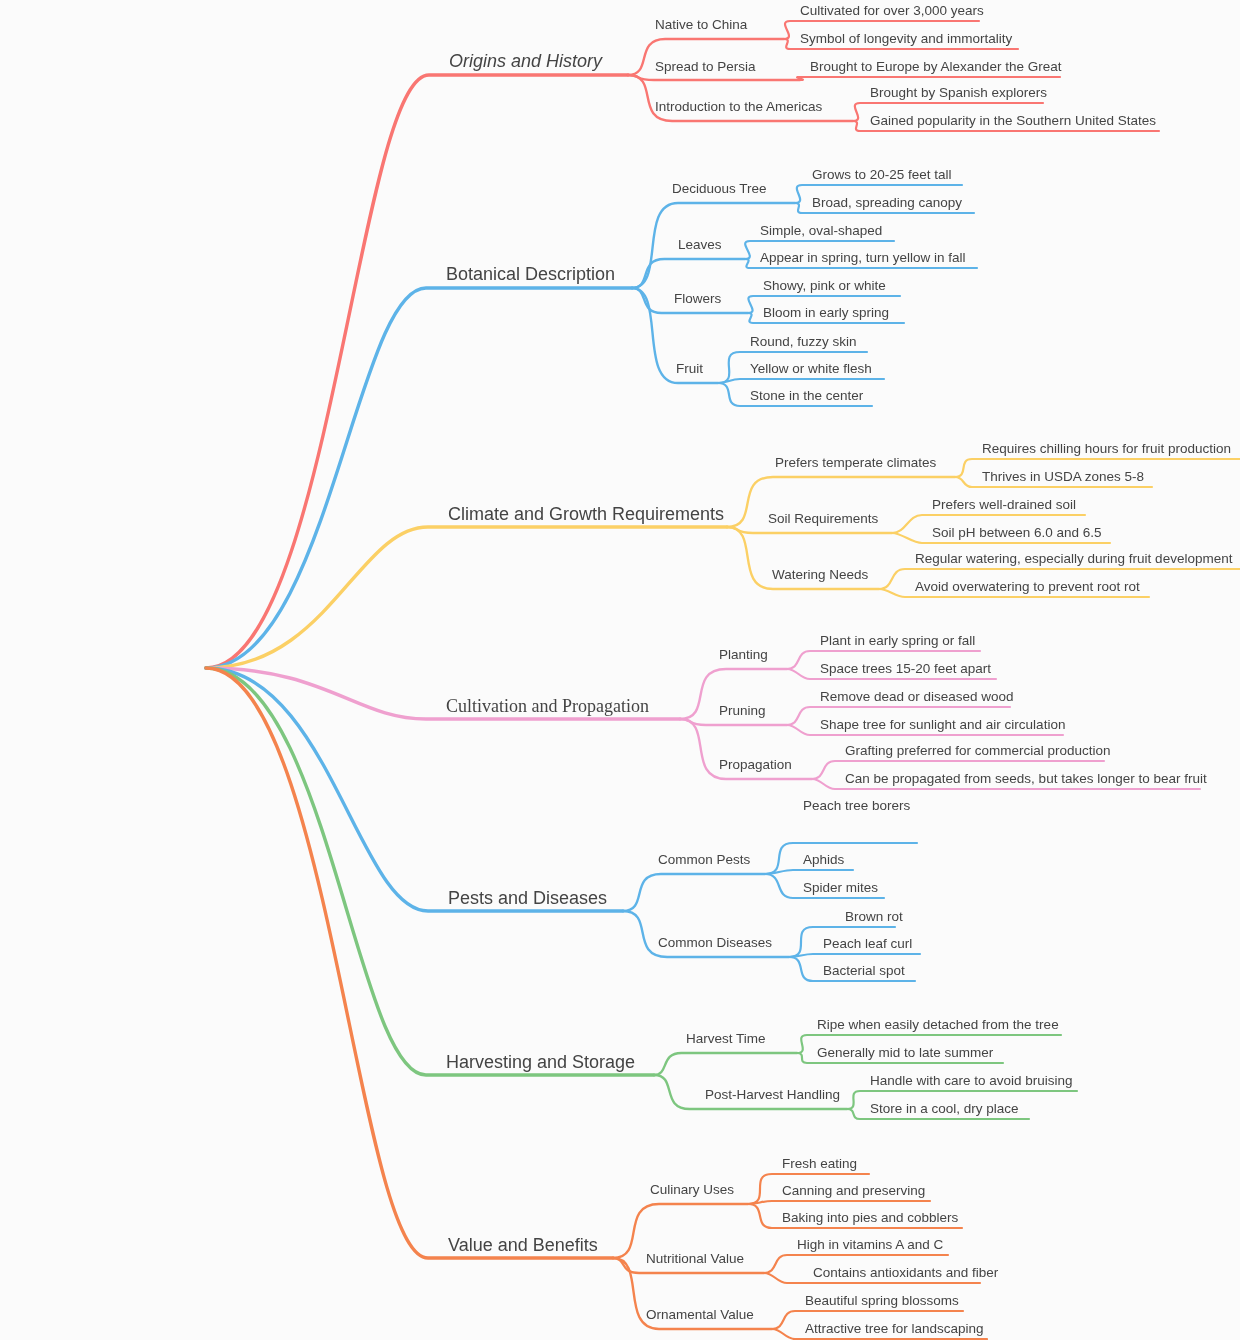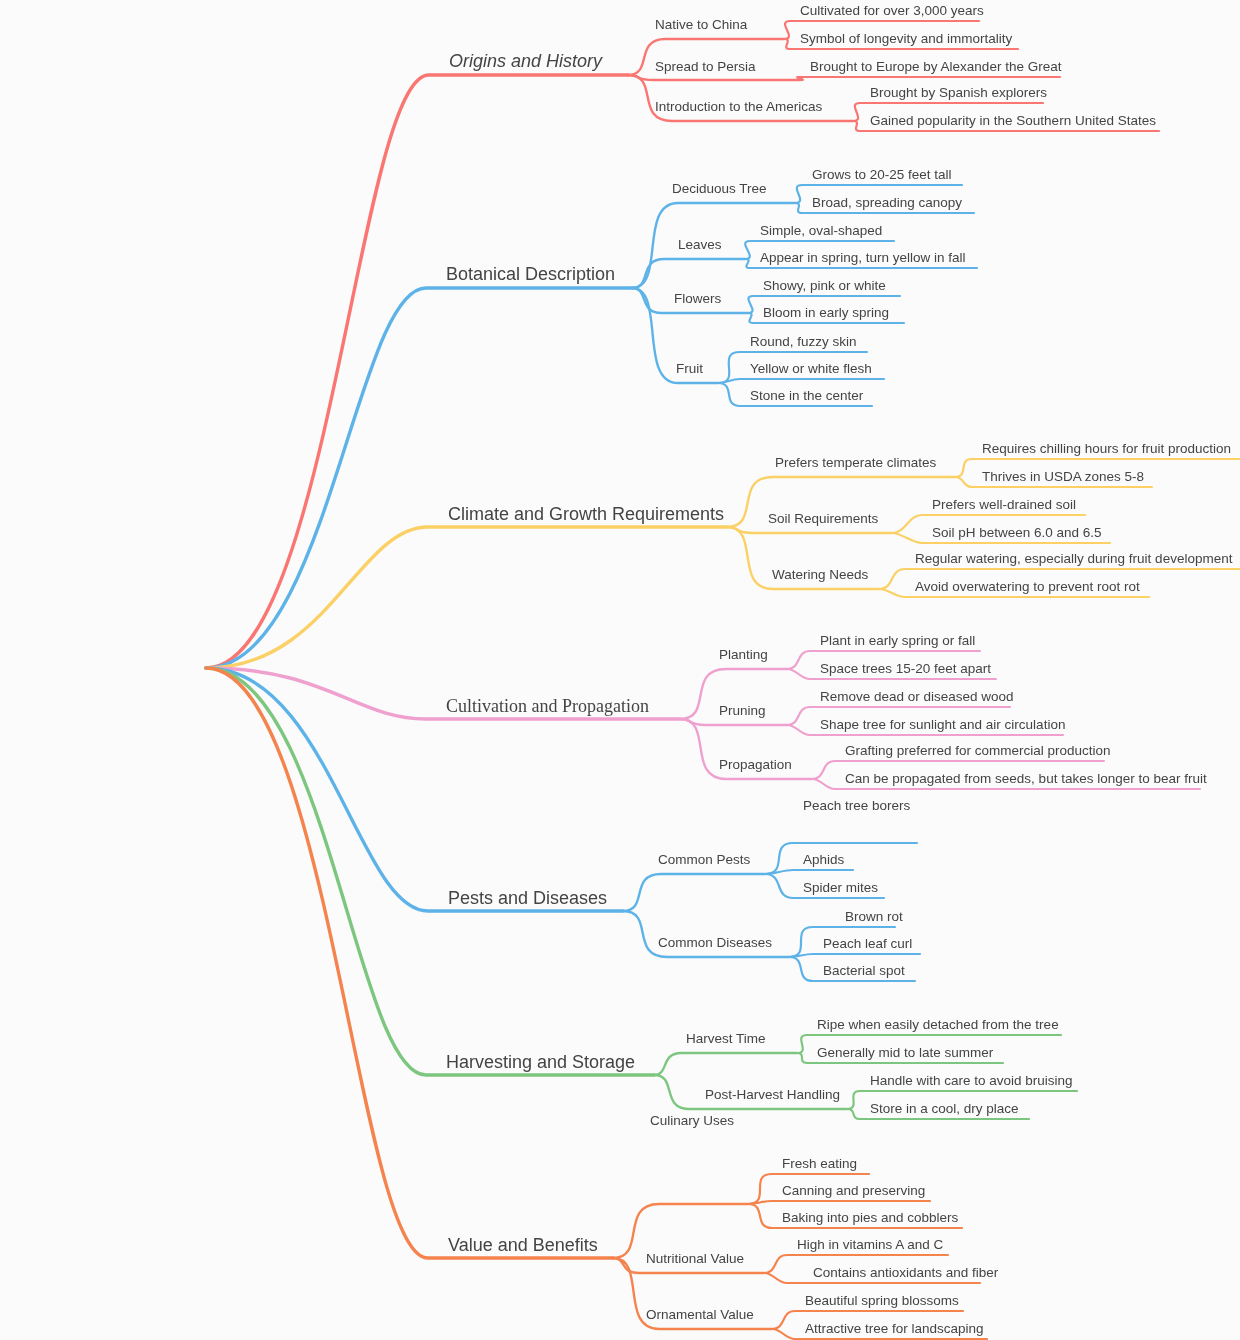--- a/index.html
+++ b/index.html
@@ -182,21 +182,21 @@
       <div class="node-label lvl3-label" style="left: 823px; top: 937px;">Peach leaf curl</div>
       <div class="node-label lvl3-label" style="left: 823px; top: 964px;">Bacterial spot</div>
       <div class="node-label lvl1-label" style="left: 446px; top: 1053px;">Harvesting and Storage</div>
       <div class="node-label lvl2-label" style="left: 686px; top: 1032px;">Harvest Time</div>
       <div class="node-label lvl3-label" style="left: 817px; top: 1018px;">Ripe when easily detached from the tree</div>
       <div class="node-label lvl3-label" style="left: 817px; top: 1046px;">Generally mid to late summer</div>
       <div class="node-label lvl2-label" style="left: 686px; top: 1088px; margin-left: 19px;">Post-Harvest Handling</div>
       <div class="node-label lvl3-label" style="left: 870px; top: 1074px;">Handle with care to avoid bruising</div>
       <div class="node-label lvl3-label" style="left: 870px; top: 1102px;">Store in a cool, dry place</div>
       <div class="node-label lvl1-label" style="left: 448px; top: 1236px;">Value and Benefits</div>
-      <div class="node-label lvl2-label" style="left: 650px; top: 1114px;">Culinary Uses</div>
+      <div class="node-label lvl2-label" style="left: 650px; top: 1183px;">Culinary Uses</div>
       <div class="node-label lvl3-label" style="left: 782px; top: 1157px;">Fresh eating</div>
       <div class="node-label lvl3-label" style="left: 782px; top: 1184px;">Canning and preserving</div>
       <div class="node-label lvl3-label" style="left: 782px; top: 1211px;">Baking into pies and cobblers</div>
       <div class="node-label lvl2-label" style="left: 646px; top: 1252px;">Nutritional Value</div>
       <div class="node-label lvl3-label" style="left: 797px; top: 1238px;">High in vitamins A and C</div>
       <div class="node-label lvl3-label" style="left: 797px; top: 1266px; margin-left: 16px;">Contains antioxidants and fiber</div>
       <div class="node-label lvl2-label" style="left: 646px; top: 1308px;">Ornamental Value</div>
       <div class="node-label lvl3-label" style="left: 805px; top: 1294px;">Beautiful spring blossoms</div>
       <div class="node-label lvl3-label" style="left: 805px; top: 1322px;">Attractive tree for landscaping</div>
     </div>

